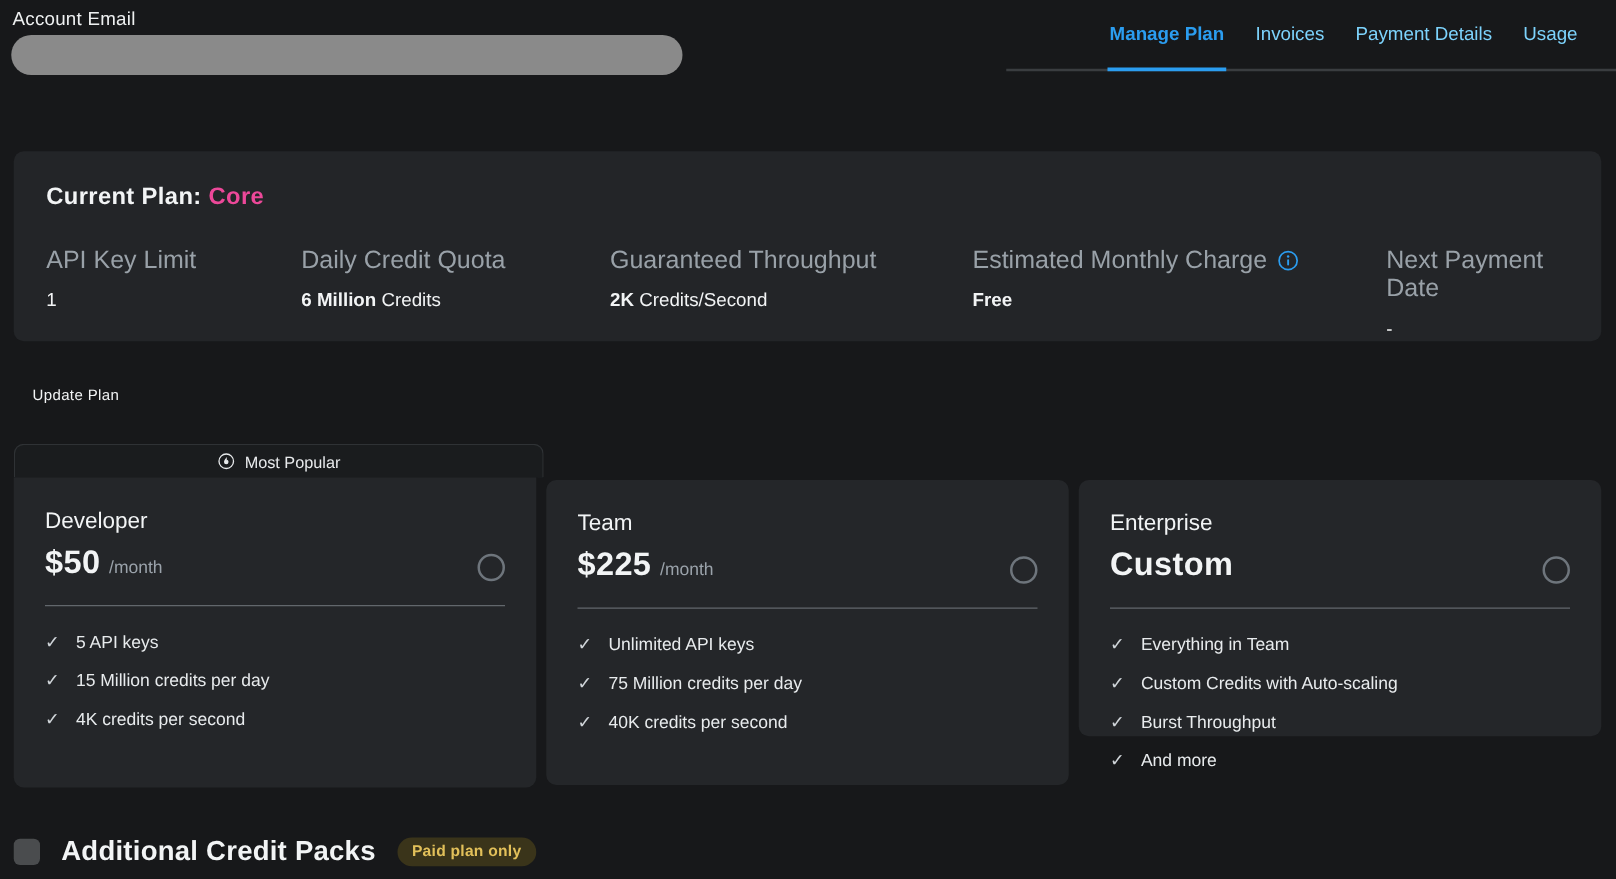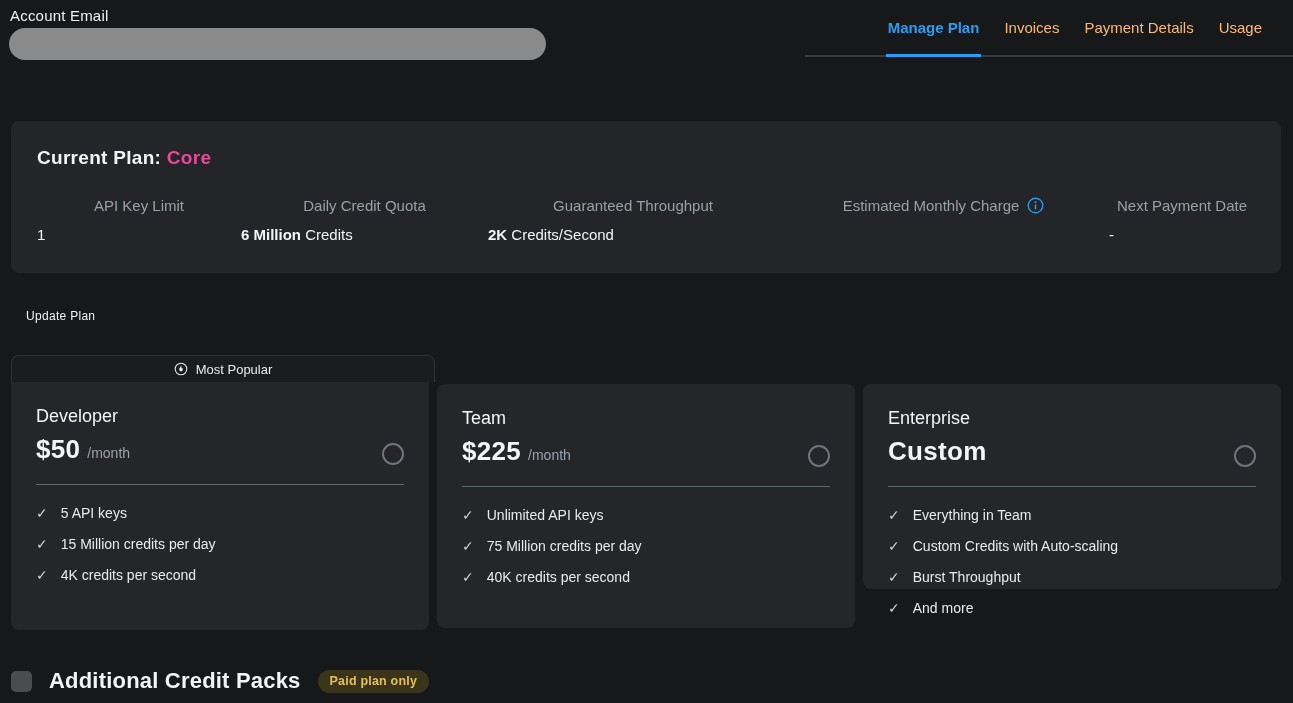--- a/index.html
+++ b/index.html
@@ -19,38 +19,38 @@
     left:9px; top:28px; width:537px; height:32px;
     background:#8a8a8a; border:none; border-radius:16px; outline:none;
   }
   .tabbar {
     left:805px; top:0; right:0; height:57px;
     display:flex; align-items:center; justify-content:flex-end;
     gap:21px; padding-right:29px;
     border-bottom:2px solid #3a3d40;
   }
   .tab {
-    font-size:15px; color:#fdba74; cursor:pointer;
+    font-size:15px; color:#7dd3fc; cursor:pointer;
     height:57px; display:flex; align-items:center;
     padding:0 2px; border-bottom:3px solid transparent; margin-bottom:-2px;
   }
   .tab.active { color:#2b9df0; font-weight:bold; border-bottom-color:#2b9df0; }
 
   
   .plan-card {
     left:11px; top:121px; width:1270px; height:152px;
     background:#232528; border-radius:8px; padding:26px;
   }
   .plan-title { font-size:19px; font-weight:800; letter-spacing:.3px; }
   .plan-title .core { color:#ec4899; }
   .stats {
     display:grid; margin-top:28px;
     grid-template-columns:204px 247px 290px 331px auto;
   }
-  .stat-label { font-size:15px; color:#99a1a8; display:flex; align-items:center; gap:8px;justify-content:center; }
+  .stat-label { font-size:20px; color:#99a1a8; display:flex; align-items:center; gap:8px; }
   .stat-value { font-size:15px; margin-top:12px; color:#f2f4f5; }
   .stat-value b { font-weight:bold; }
   .info-icon { width:17px; height:17px; display:inline-block; cursor:pointer; }
 
   
   .section-heading { left:26px; top:309px; font-size:12px; font-weight:400; letter-spacing:.3px; }
 
   .pricing-card { background:#242629; border-radius:8px; }
   .popular-strip {
     left:11px; top:355px; width:424px; height:27px;
@@ -126,20 +126,21 @@
     </div>
     <div>
       <div class="stat-label">
         <span>Estimated Monthly Charge</span>
         <svg class="info-icon" viewBox="0 0 20 20">
           <circle cx="10" cy="10" r="8.5" fill="none" stroke="#2b9df0" stroke-width="1.6"></circle>
           <circle cx="10" cy="6.2" r="1.15" fill="#2b9df0"></circle>
           <rect x="9.1" y="8.6" width="1.8" height="6" rx="0.9" fill="#2b9df0"></rect>
         </svg>
       </div>
+      <div class="stat-value"><b>Free</b><span></span></div>
     </div>
     <div>
       <div class="stat-label">
           <span>Next Payment Date</span>
         </div>
       <div class="stat-value"><b></b><span>-</span></div>
     </div>
   </div>
 </div>
 

